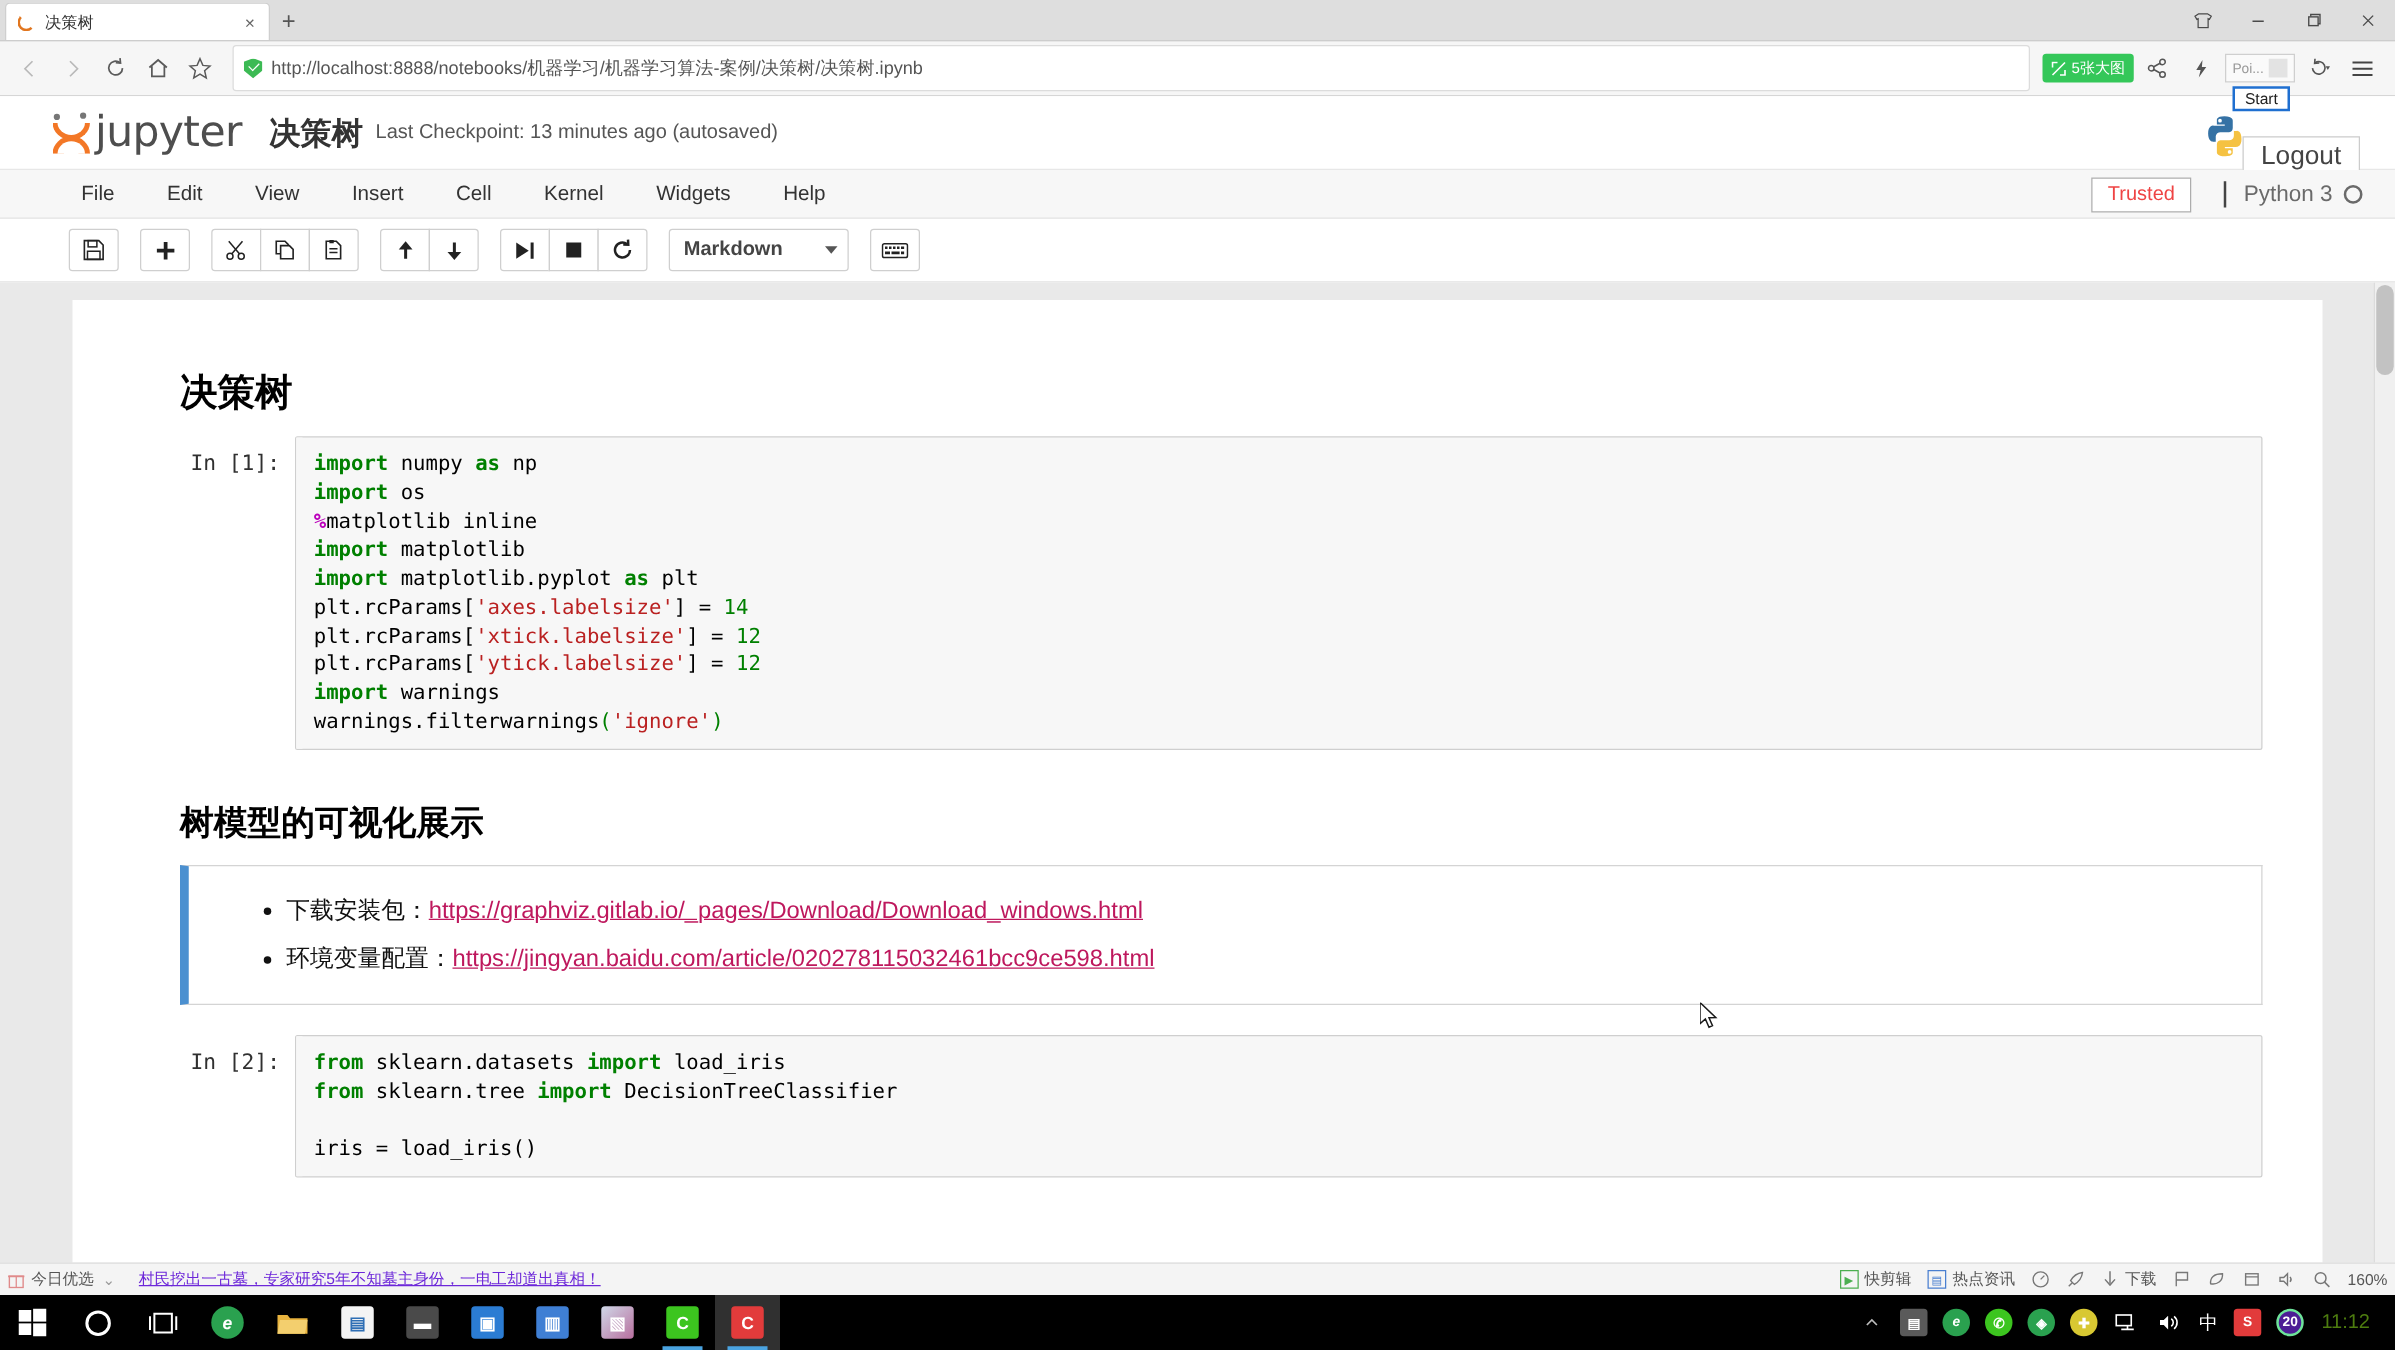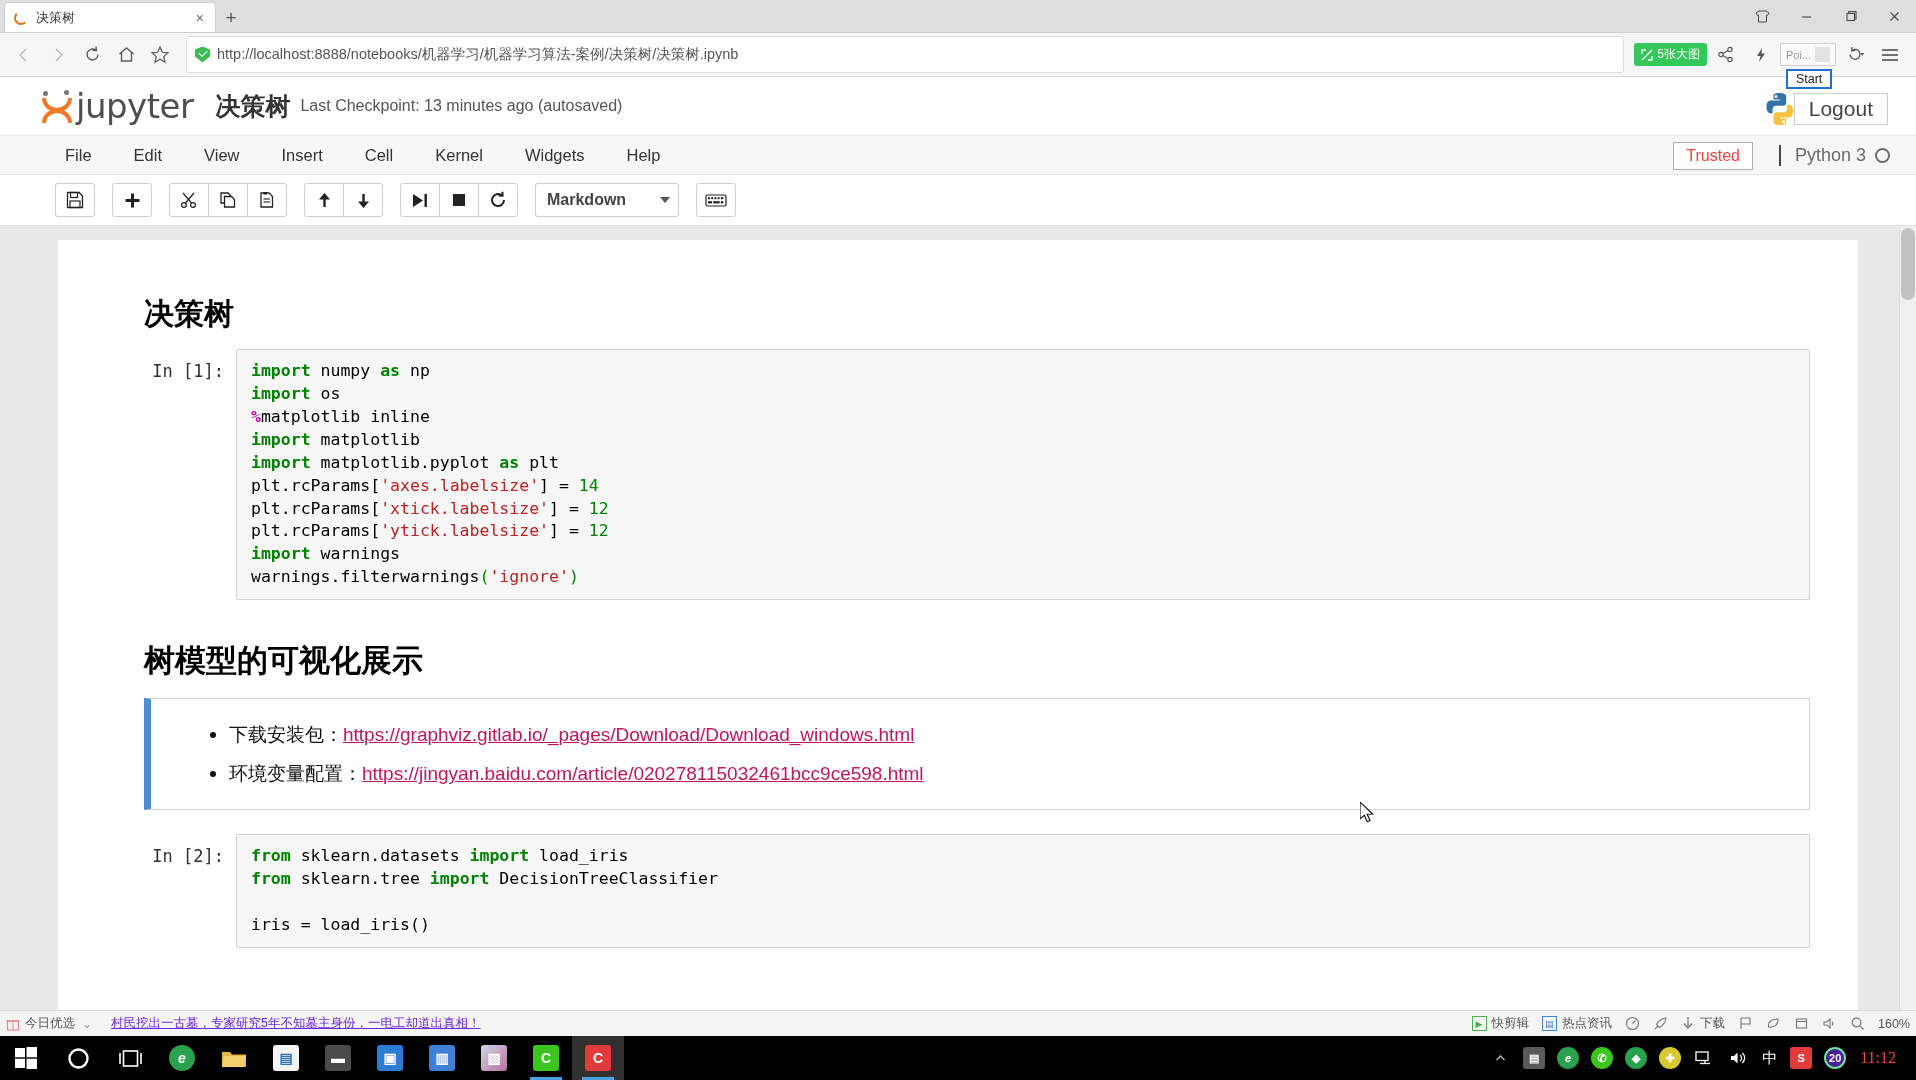--- a/index.html
+++ b/index.html
@@ -120,21 +120,21 @@
   }
   .jp-logo-mark .d1 { left: 3px; top: 2px; }
   .jp-logo-mark .d2 { left: 24px; top: 1px; }
   .jp-logo-text { font-size: 34px; color: #4e4e4e; letter-spacing: -0.5px;
                   font-family: "DejaVu Sans", sans-serif; line-height: 1; }
   .nb-name { font-size: 25px; color: #333; font-weight: bold; margin-right: 10px; }
   .nb-ckpt { font-size: 16px; color: #555; }
   .py-logo { position: absolute; right: 118px; top: 14px; width: 36px; height: 36px; }
 
   .logout-btn {
-    position: absolute; right: 28px; top: 16px;
+    position: absolute; right: 28px; top: 32px;
     border: 1px solid #ccc; background: #fff; color: #444;
     font-size: 21px; padding: 3px 14px; cursor: pointer;
   }
 
   .menubar {
     height: 39px; background: #f7f7f7; border-bottom: 1px solid #e4e4e4;
     display: flex; align-items: center; padding-left: 44px; position: relative;
   }
   .menuitem {
     font-size: 16.5px; color: #333; padding: 8px 21px; cursor: pointer;
@@ -186,21 +186,21 @@
     padding-top: 14px; overflow: hidden;
   }
   .nb-paper {
     width: 1800px; margin: 0 auto; background: #fff; min-height: 900px;
     padding: 34px 0 0 0; position: relative;
   }
   .nb-inner { padding: 0 48px 0 86px; }
 
   h1.md { font-size: 30px; color: #000; font-weight: bold; margin: 20px 0 14px 0;
           font-family: "DejaVu Sans", sans-serif; }
-  h2.md { font-size: 31px; color: #000; font-weight: bold; margin: 40px 0 10px 0;
+  h2.md { font-size: 27px; color: #000; font-weight: bold; margin: 40px 0 10px 0;
           font-family: "DejaVu Sans", sans-serif; }
 
   .cell-row { display: flex; align-items: flex-start; margin: 10px 0 6px 0; }
   .prompt {
     width: 92px; flex: 0 0 92px; text-align: right; padding-right: 12px;
     font-family: "DejaVu Sans Mono", monospace; font-size: 17px; color: #303030;
     padding-top: 12px;
   }
   .code-area {
     flex: 1; background: #f7f7f7; border: 1px solid #cfcfcf; border-radius: 2px;
@@ -282,21 +282,21 @@
                font-size: 14px; color:#fff; font-weight:bold; }
   .tb-ic .underline { position: absolute; bottom: 0; left: 10px; right: 10px;
                       height: 3px; background: #4aa3e0; }
   .tray { margin-left: auto; display: flex; align-items: center; gap: 0; padding-right: 6px; }
   .tray-ic { width: 34px; height: 44px; display:flex; align-items:center;
              justify-content:center; cursor:pointer; }
   .tray-ic .dot { width: 22px; height: 22px; border-radius: 50%; display:flex;
                   align-items:center; justify-content:center; font-size: 11px;
                   color: #fff; font-weight: bold; }
   .tray-text { color: #fff; font-size: 15px; padding: 0 7px; cursor: pointer; }
-  .clock { color: #ef4444; font-size: 16px; padding: 0 14px 0 8px; white-space: nowrap; font-family: Liberation Serif, serif; }
+  .clock { color: #4d7c0f; font-size: 16px; padding: 0 14px 0 8px; white-space: nowrap; }
 </style>
 </head>
 <body>
 
 <div class="browser">
 
   <div class="tabstrip">
     <div class="tab">
       <span class="tab-favicon"></span>
       <span class="tab-title">决策树</span>

